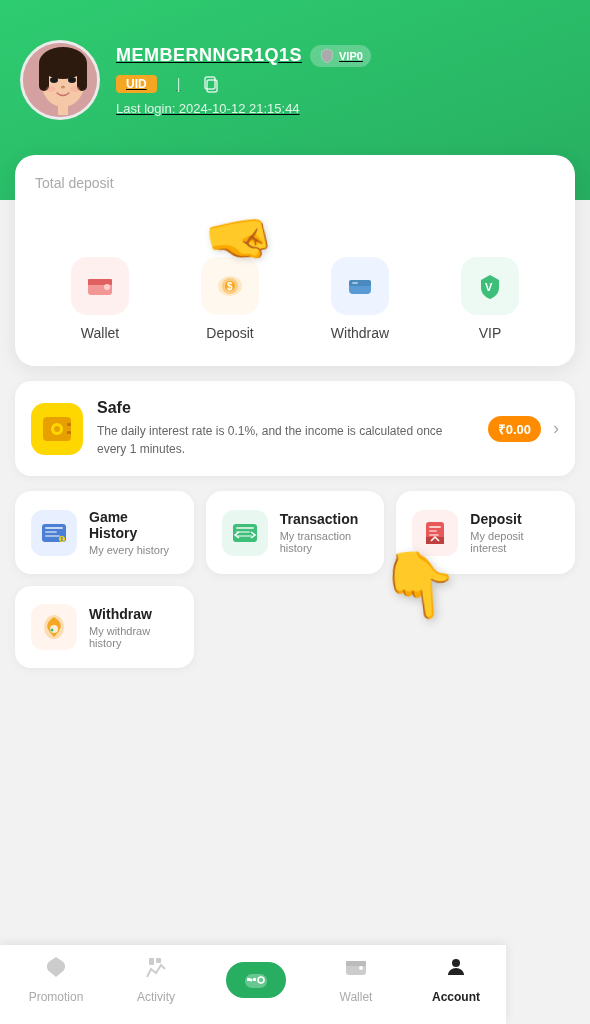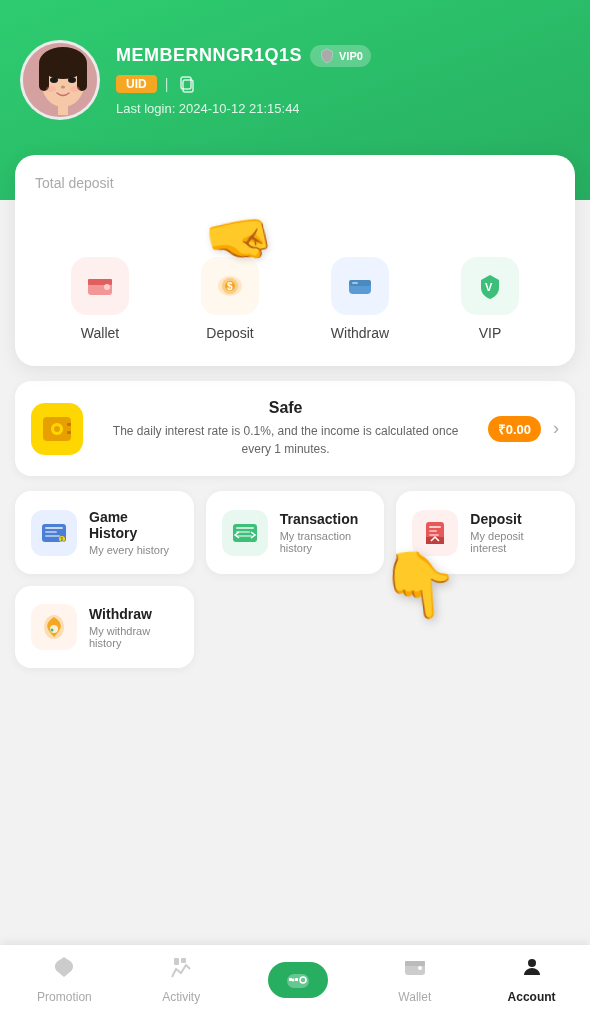--- a/index.html
+++ b/index.html
@@ -11,20 +11,21 @@
       background: #f2f2f2;
       position: relative;
       overflow-x: hidden;
     }
 
     
     .header {
       background: linear-gradient(160deg, #2ecc71, #27ae60);
       padding: 40px 20px 80px 20px;
       position: relative;
+      text-decoration: underline;
     }
     .header-content {
       display: flex;
       align-items: center;
       gap: 16px;
     }
     .avatar {
       width: 80px;
       height: 80px;
       border-radius: 50%;
@@ -62,21 +63,21 @@
       height: 18px;
     }
     .vip-text {
       color: white;
       font-size: 11px;
       font-weight: 700;
     }
     .uid-row {
       display: flex;
       align-items: center;
-      gap: 8px;
+      gap: 20px;
       margin-bottom: 6px;
     }
     .uid-label {
       background: #f5a623;
       color: white;
       font-size: 12px;
       font-weight: 600;
       padding: 2px 10px;
       border-radius: 4px;
     }
@@ -153,21 +154,20 @@
     
     .safe-card {
       background: white;
       border-radius: 16px;
       margin: 0 15px 15px 15px;
       padding: 18px 16px;
       display: flex;
       align-items: center;
       gap: 14px;
       box-shadow: 0 2px 10px rgba(0,0,0,0.05);
-      text-align: center;
     }
     .safe-icon-wrap {
       width: 52px;
       height: 52px;
       background: #ffd700;
       border-radius: 14px;
       display: flex;
       align-items: center;
       justify-content: center;
       font-size: 28px;
@@ -247,21 +247,21 @@
     .menu-item-subtitle {
       font-size: 11px;
       color: #888;
     }
 
     
     .bottom-nav {
       position: fixed;
       bottom: 0;
       left: 0;
-      width: 590px;
+      width: 506px;
       background: white;
       display: flex;
       align-items: center;
       justify-content: space-around;
       padding: 10px 0 20px 6px;
       box-shadow: 0 -2px 10px rgba(0,0,0,0.08);
       z-index: 100;
     }
     .nav-item {
       display: flex;

